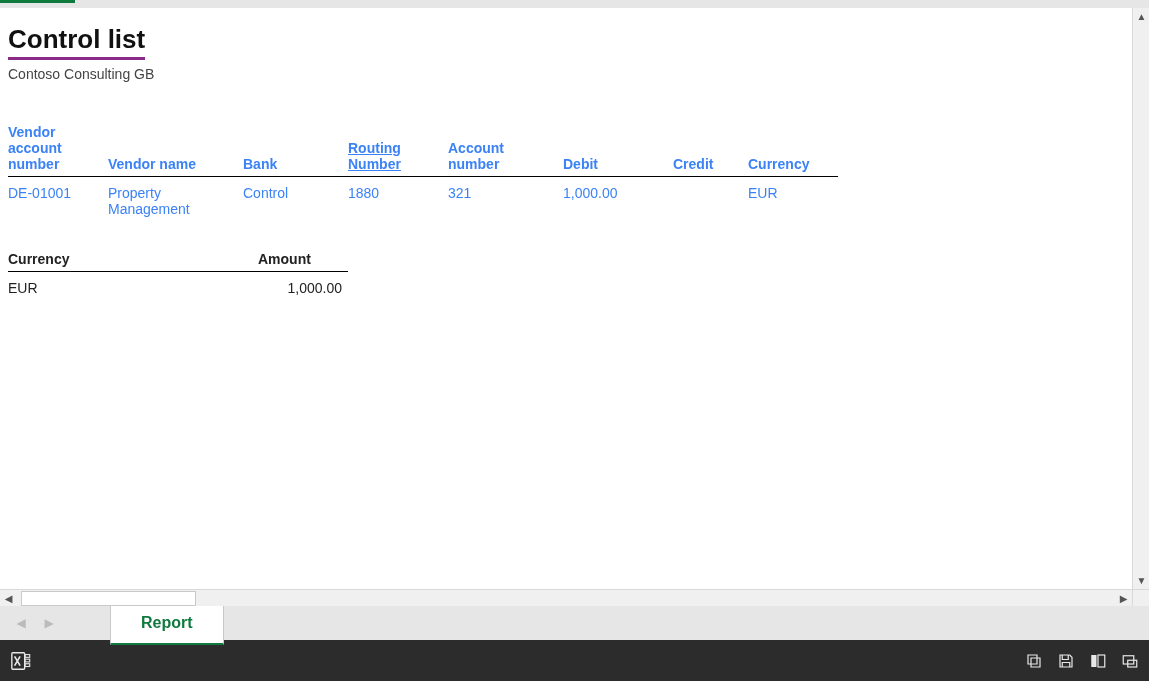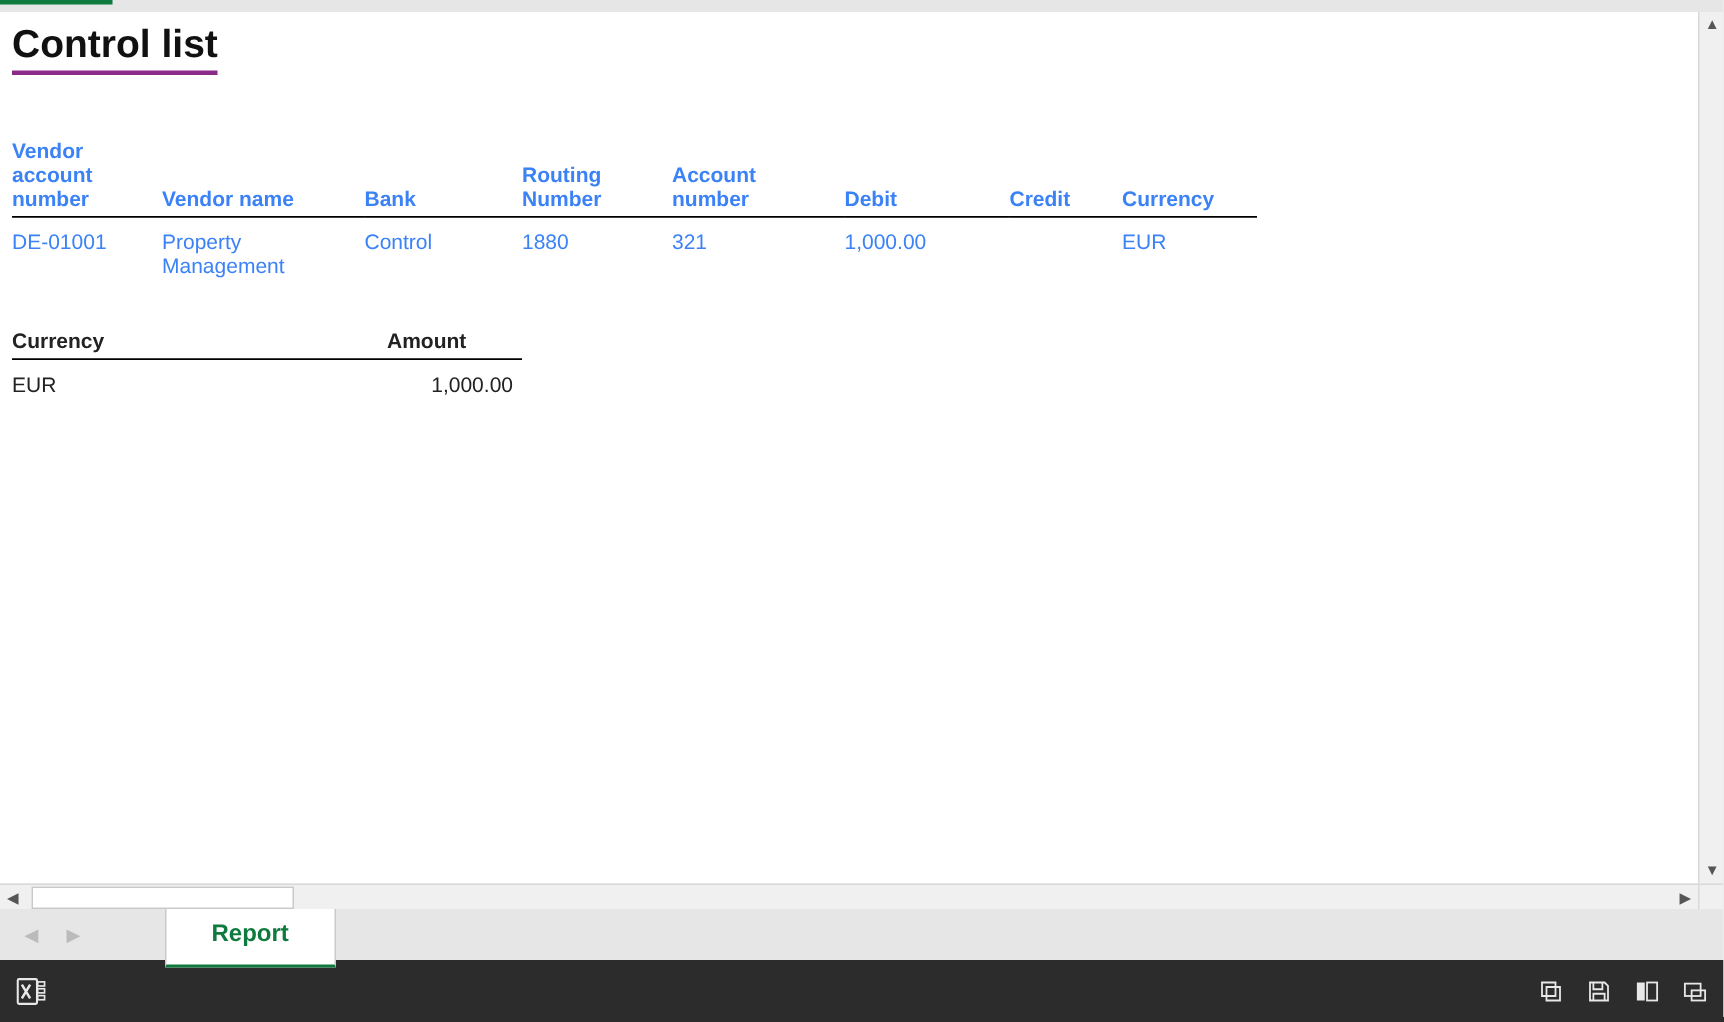--- a/index.html
+++ b/index.html
@@ -1,30 +1,30 @@
 <!DOCTYPE html>
 <html><head>
   <meta charset="utf-8">
   <style>
     * { margin: 0; padding: 0; box-sizing: border-box; }
     html, body { width: 1149px; height: 681px; font-family: "Segoe UI", Arial, sans-serif; background: #e6e6e6; overflow: hidden; }
     .top-bar { height: 8px; background: #e6e6e6; position: relative; }
     .top-bar .accent { position: absolute; left: 0; top: 0; width: 75px; height: 3px; background: #0f7a3e; }
     .doc-wrap { position: relative; height: 598px; }
-    .doc { position: absolute; left: 0; top: 0; right: 17px; bottom: 17px; background: #fff; padding: 6px 8px 8px 8px; overflow: hidden; }
+    .doc { position: absolute; left: 0; top: 0; right: 17px; bottom: 17px; background: #fff; padding: 16px 8px 8px 8px; overflow: hidden; }
     .page-title { font-size: 26px; font-weight: 700; color: #111; border-bottom: 3px solid #8a2b8a; display: inline-block; padding-bottom: 2px; }
     .company { font-size: 14px; color: #444; margin-top: 6px; }
     .spacer { height: 40px; }
     table.vendors { border-collapse: collapse; font-size: 14px; color: #3b82f6; }
     table.vendors th { text-align: left; font-weight: 700; padding: 2px 6px 4px 0; border-bottom: 1.5px solid #000; vertical-align: bottom; }
     table.vendors td { padding: 8px 6px 4px 0; vertical-align: top; }
     .col-vacct { width: 100px; }
     .col-vname { width: 135px; }
     .col-bank  { width: 105px; }
-    .col-route { width: 100px; }
+    .col-route { width: 100px; text-decoration: underline; }
     .col-acct  { width: 115px; }
     .col-debit { width: 110px; text-align: right; }
     .col-credit{ width: 75px;  text-align: right; }
     .col-curr  { width: 90px; }
     .th-right { text-align: left; }
     .bank-overlay { position: relative; }
     table.summary { margin-top: 28px; border-collapse: collapse; font-size: 14px; color: #222; }
     table.summary th { text-align: left; font-weight: 700; padding: 2px 6px 4px 0; border-bottom: 1.5px solid #000; }
     table.summary td { padding: 8px 6px 4px 0; }
     .s-col-curr { width: 250px; }
@@ -49,20 +49,21 @@
 </head>
 <body>
 
 <div class="top-bar">
   <div class="accent"></div>
 </div>
 
 <div class="doc-wrap">
   <div class="doc">
     <div class="page-title">Control list</div>
+    <div class="company">Contoso Consulting GB</div>
     <div class="spacer"></div>
 
     <table class="vendors">
       <thead>
         <tr>
           <th class="col-vacct"><span>Vendor account number</span></th>
           <th class="col-vname"><span>Vendor name</span></th>
           <th class="col-bank"><span>Bank</span></th>
           <th class="col-route"><span>Routing Number</span></th>
           <th class="col-acct"><span>Account number</span></th>

